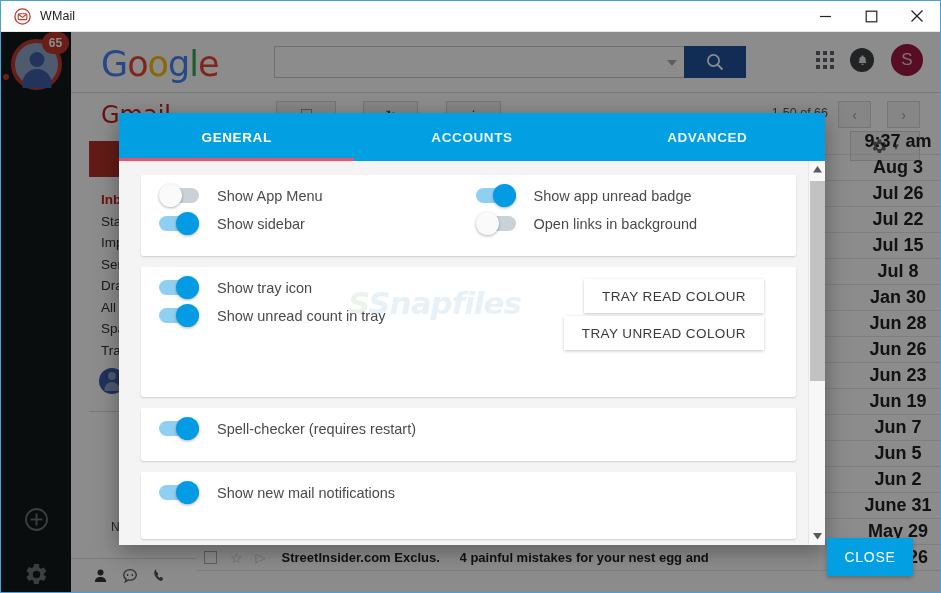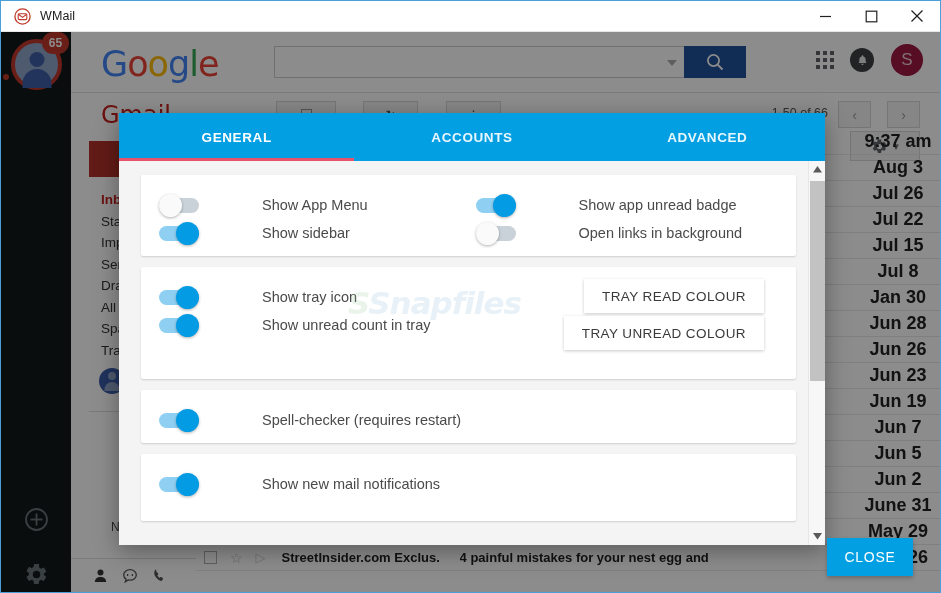--- a/index.html
+++ b/index.html
@@ -301,22 +301,22 @@
     border-radius: 2px;
     box-shadow: 0 1px 2px rgba(0,0,0,.16);
     margin-bottom: 11px;
     padding: 10px 18px 12px 18px;
     position: relative;
   }
   .two-col { display: flex; }
   .col { flex: 1; }
   .col.right { padding-left: 14px; }
   .opt {
-    display: flex; align-items: flex-end;
-    height: 25px; margin: 3px 0; gap: 45px;
+    display: flex; align-items: flex-start;
+    height: 25px; margin: 3px 0;
   }
   .opt-label {
     margin-left: 18px;
     font-size: 14.5px; color: #4a4a4a;
     white-space: nowrap;
   }
   .sw {
     position: relative;
     width: 40px; height: 15px;
     border-radius: 8px; flex-shrink: 0;
@@ -718,21 +718,21 @@
               <div class="opt">
                 <span class="sw off">
                     <span class="knob"></span>
                   </span>
                 <span class="opt-label">Open links in background</span>
               </div>
             </div>
           </div>
         </div>
 
-        <div class="card" style="padding-bottom:43px;">
+        <div class="card" style="padding-bottom:61px;">
           <div class="opt">
             <span class="sw on">
                 <span class="knob"></span>
               </span>
             <span class="opt-label">Show tray icon</span>
           </div>
           <div class="opt">
             <span class="sw on">
                 <span class="knob"></span>
               </span>

